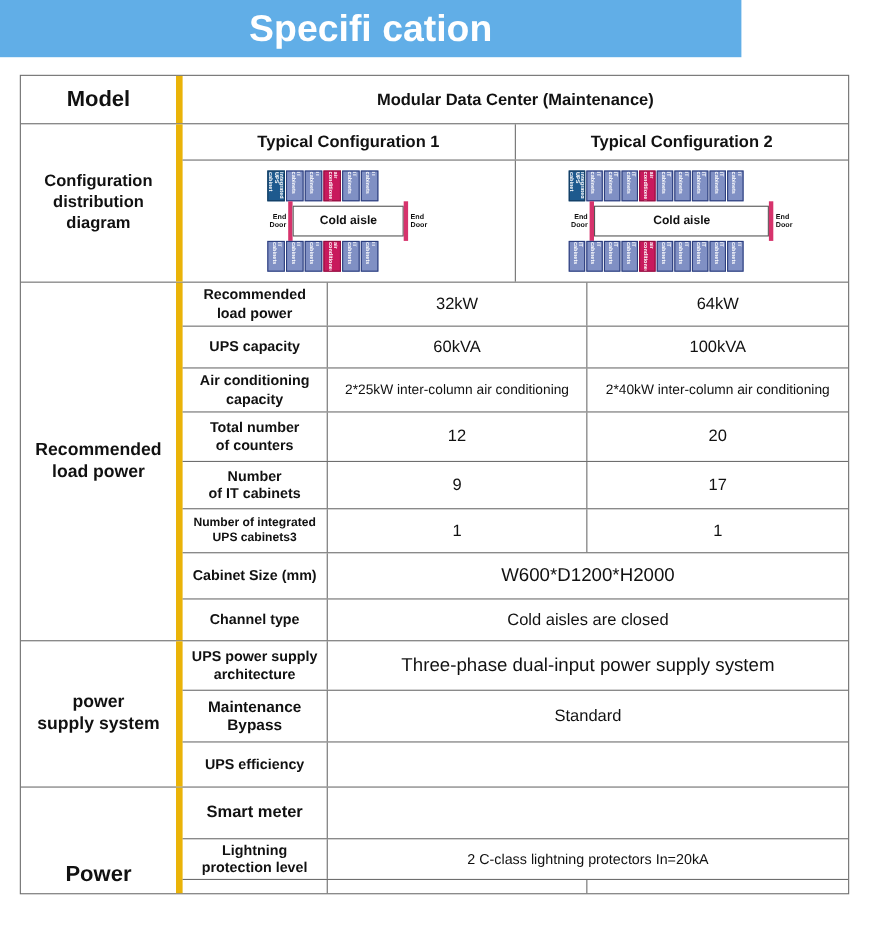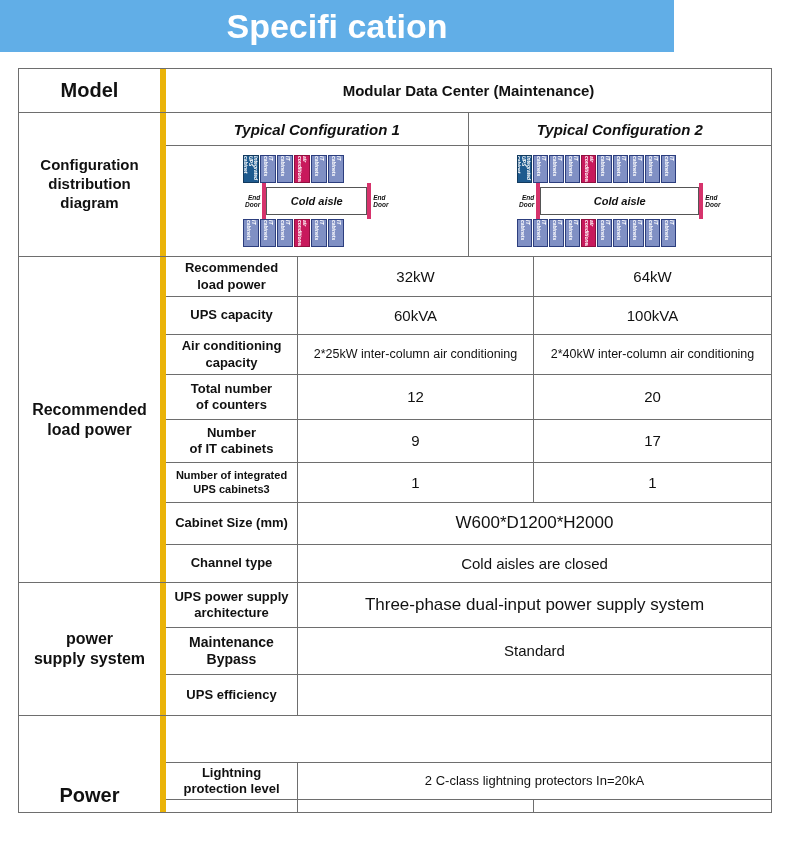--- a/index.html
+++ b/index.html
@@ -42,21 +42,21 @@
   .val-xs { font-size:11.5px; line-height:2.1; }
   .val-meter { font-size:12.5px; line-height:1.6; }
   .val-light { font-size:13px; }
 
   
   .h33{height:33px}.h37{height:37px}.h38{height:38px}.h40{height:40px}.h42{height:42px}
   .h43{height:43px}.h44{height:44px}.h45{height:45px}.h47{height:47px}.h56{height:56px}
   .h110{height:110px}.h12{height:12px}
 
   
-  .half { width:50%; display:flex; align-items:center; justify-content:center;font-style:italic; }
+  .half { width:50%; display:flex; align-items:center; justify-content:center; }
   .half-1 { border-right:1px solid #6e6e6e; }
   .cfg-head { font-weight:bold; font-size:15px; }
 
   
   .diagram { display:flex; flex-direction:column; }
   .cab-row { display:flex; gap:1px; }
   .cab { height:28px; display:flex; align-items:center; justify-content:center; overflow:hidden; }
   .c1 .cab { width:16px; }
   .c2 .cab { width:15px; }
   .cab-it  { background:#8090C4; border:1px solid #2C3E7E; }
@@ -303,20 +303,21 @@
       <div class="srow h40">
         <div class="c-label">UPS efficiency</div>
       </div>
     </div>
   </div>
 
   <div class="section">
     <div class="section-label sl-power">Power</div>
     <div class="section-content">
       <div class="srow h47">
+        <div class="c-label" style="font-size:15px;">Smart meter</div>
       </div>
       <div class="srow h37">
         <div class="c-label">Lightning
 protection level</div>
         <div class="c-span vcell val-light">2 C-class lightning protectors In=20kA</div>
       </div>
       <div class="srow h12">
         <div class="c-label"></div>
         <div class="c-v1 vcell"></div>
         <div class="c-v2 vcell"></div>

